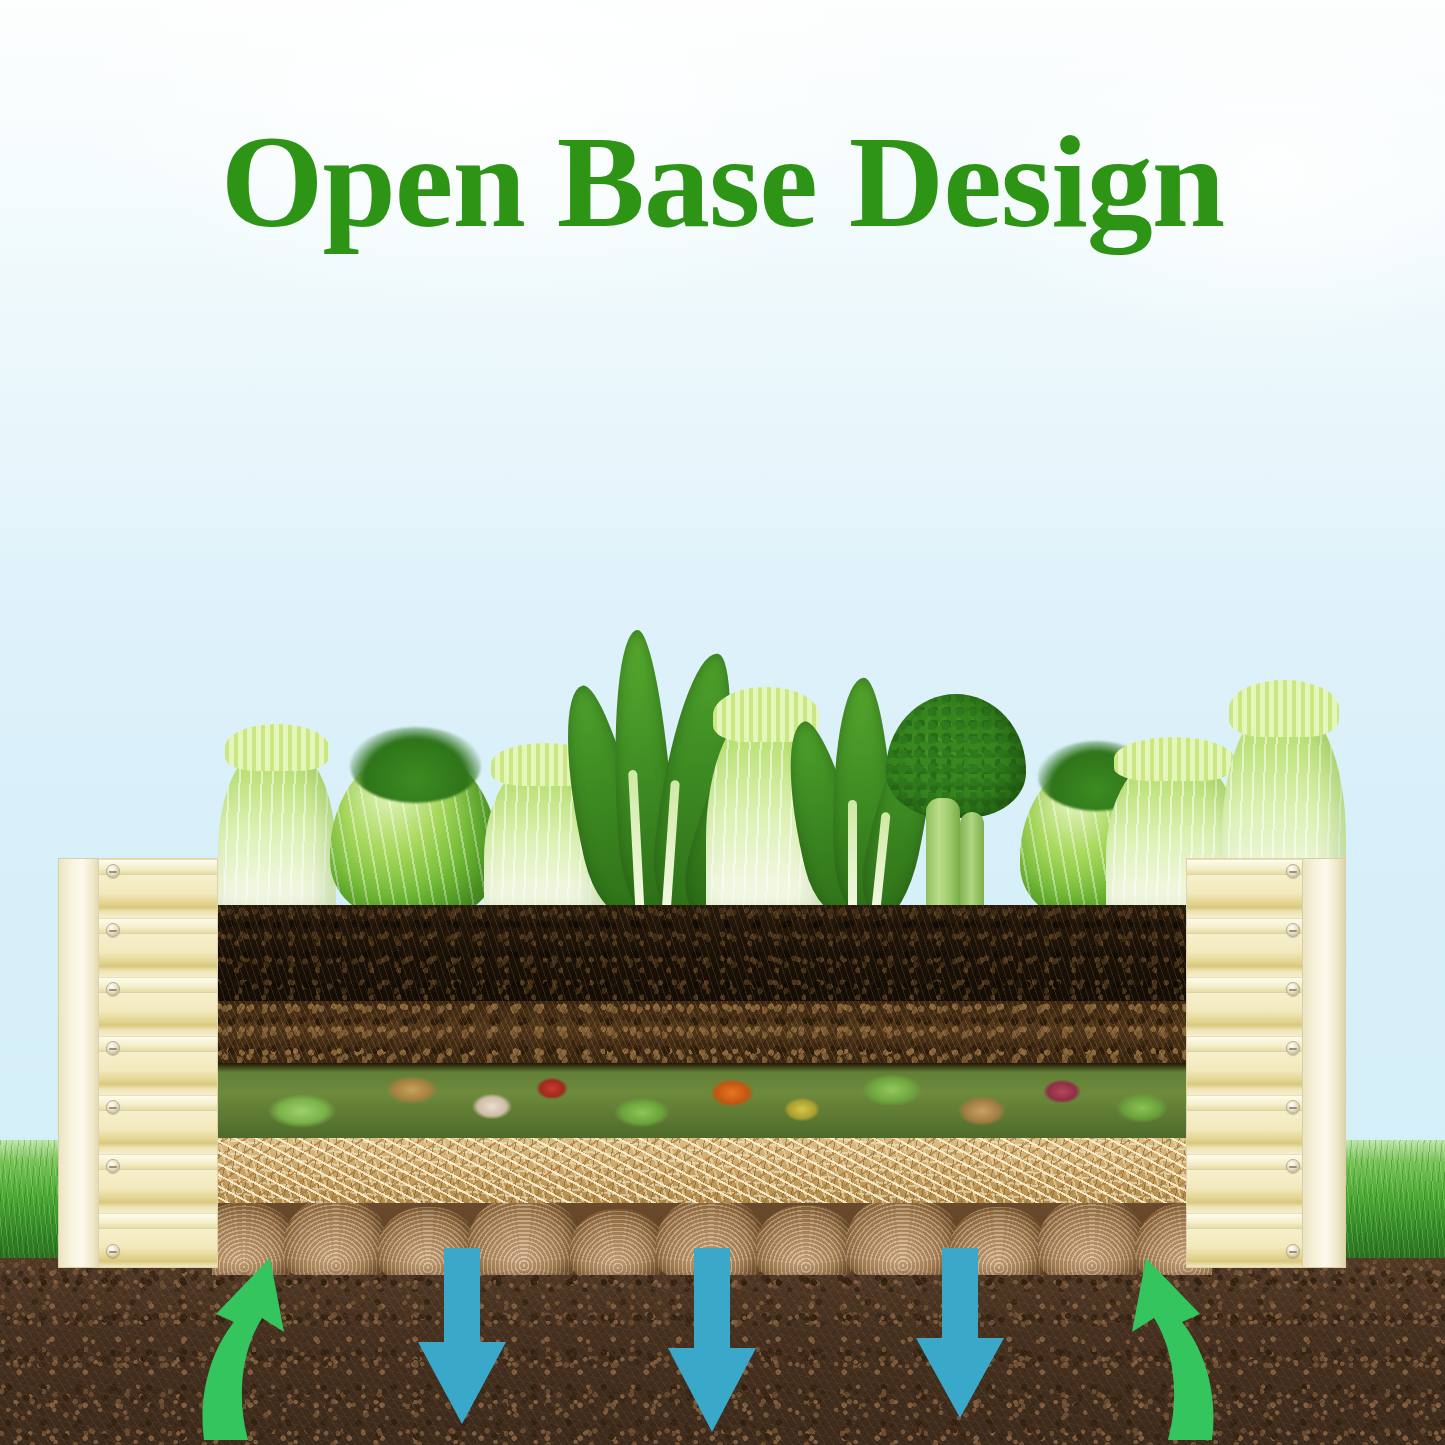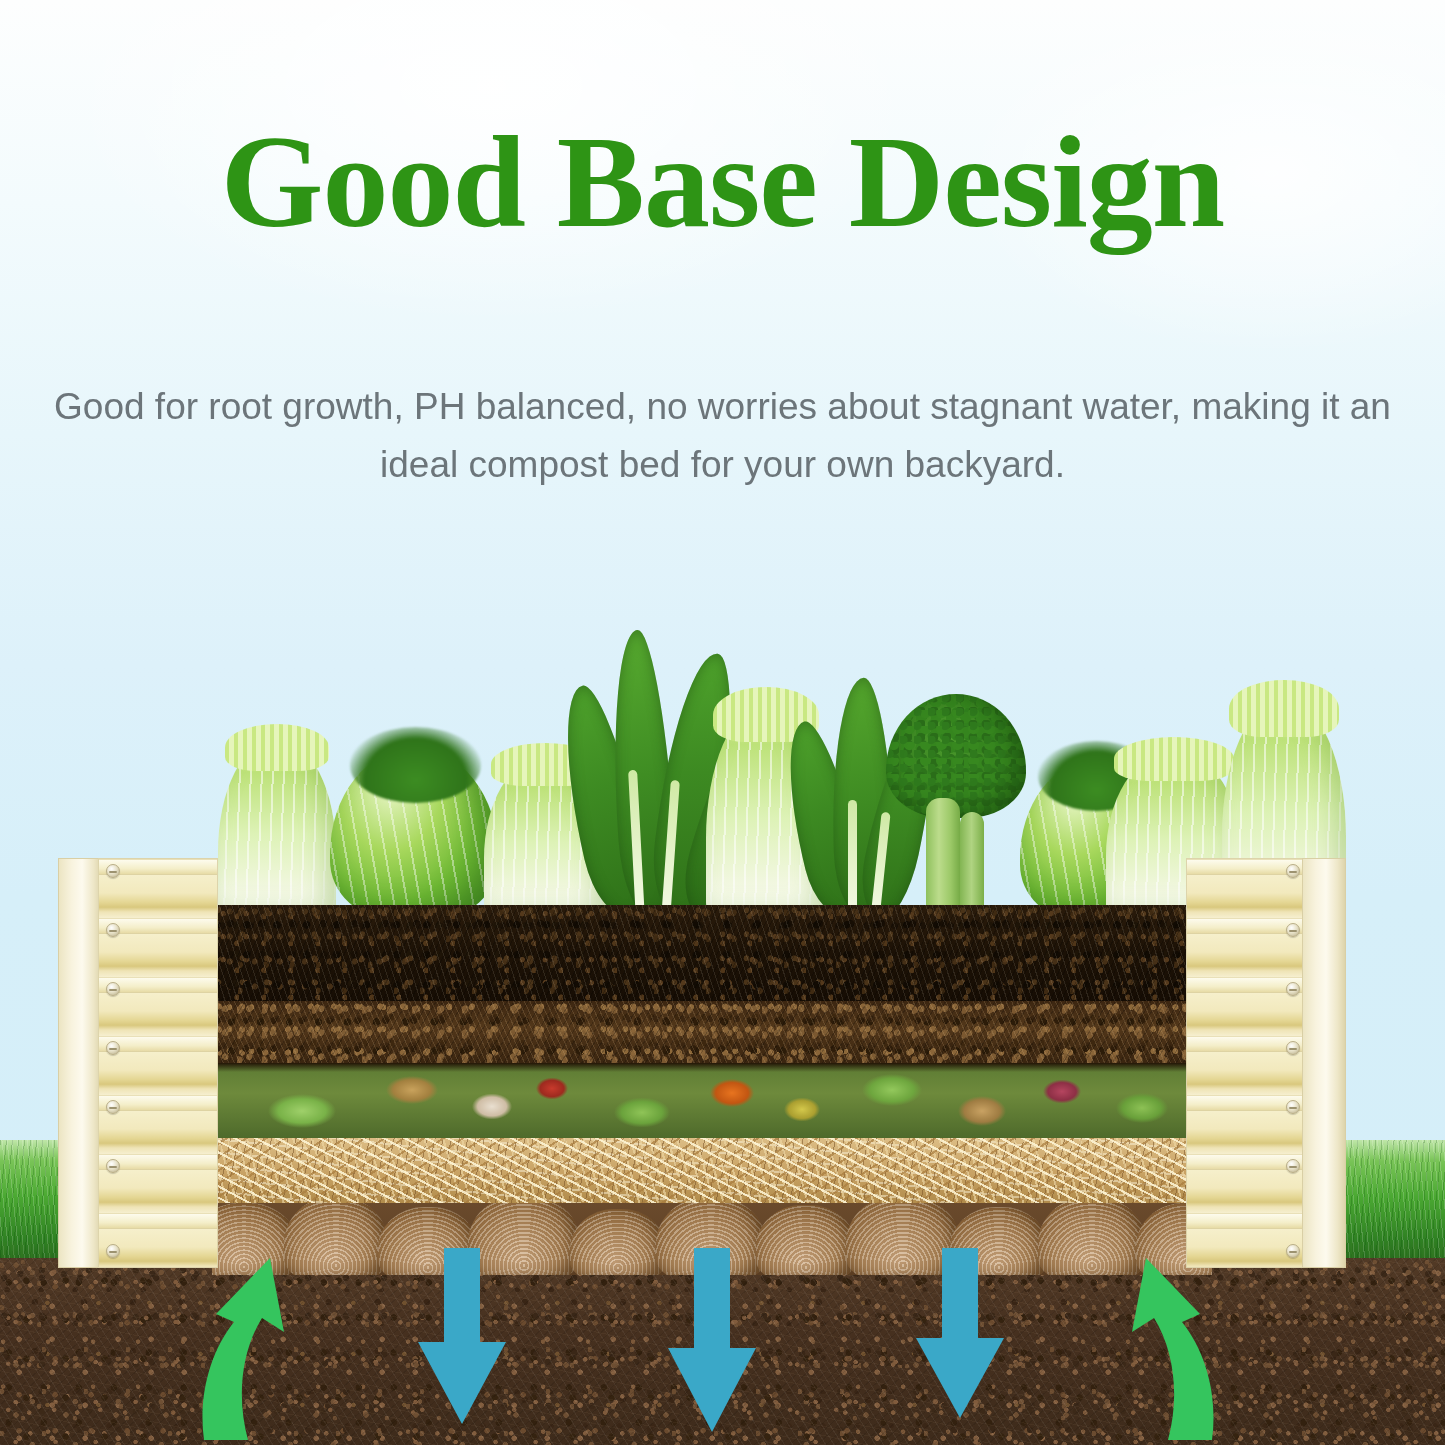--- a/index.html
+++ b/index.html
@@ -323,22 +323,21 @@
   
   .nosel { user-select:none; }
 </style>
 </head>
 <body>
 
 <div id="canvas">
 
   <div class="sky"></div>
 
-  <div class="title nosel">Good Base Design</div>
-  <div class="subtitle nosel">Good for root growth, PH balanced, no worries about stagnant water, making it an ideal compost bed for your own backyard.</div>
+  <div class="title nosel">Open Base Design</div>
 
   <div class="grass left"></div>
   <div class="grass right"></div>
   <div class="ground-soil"></div>
 
   <div class="bed">
 
     <div class="veg-row">
 
       <div class="veg napa" style="left:218px;width:118px;height:180px;"></div>

